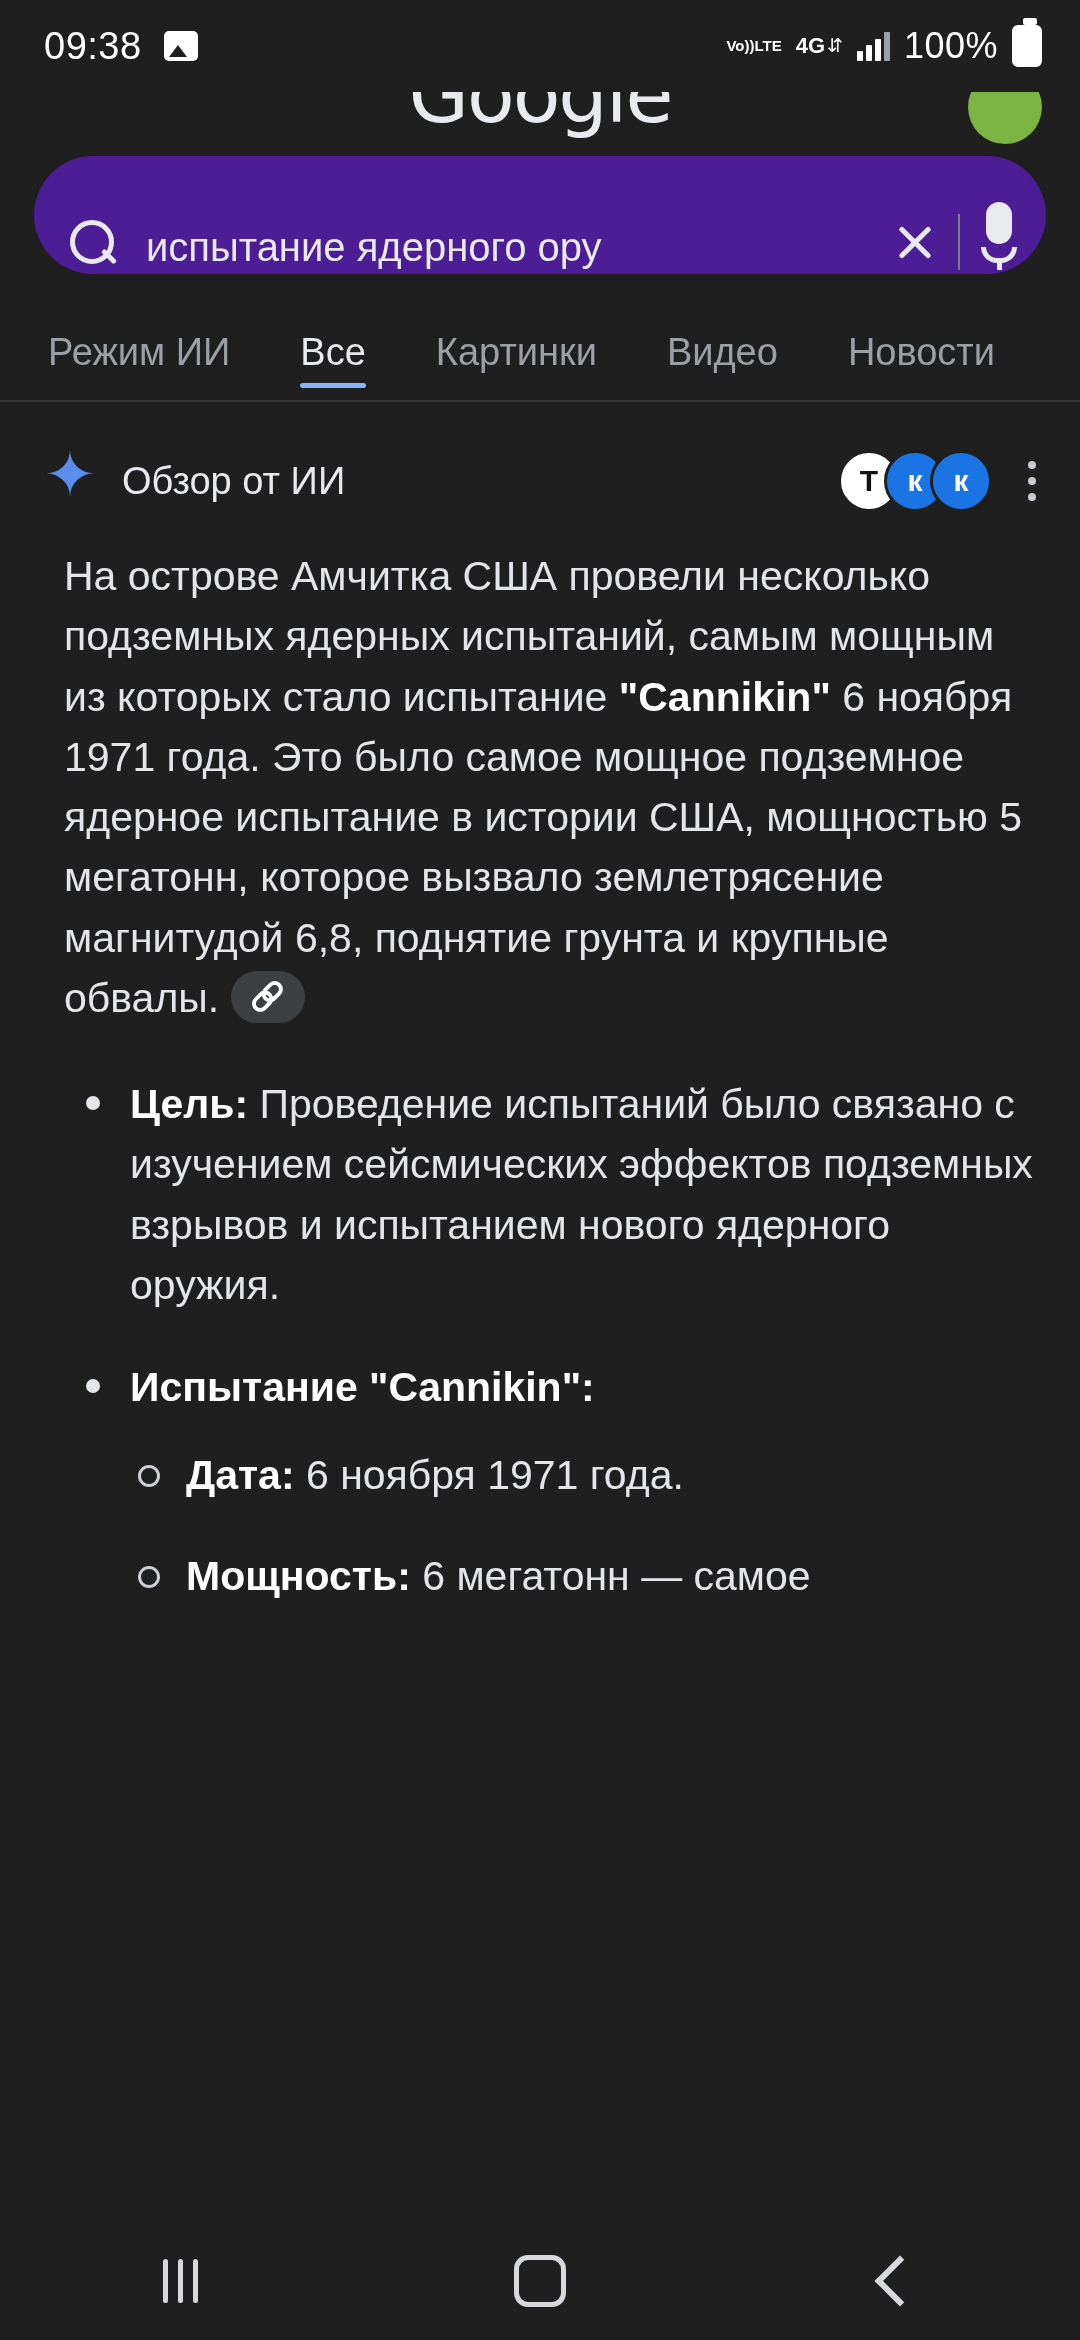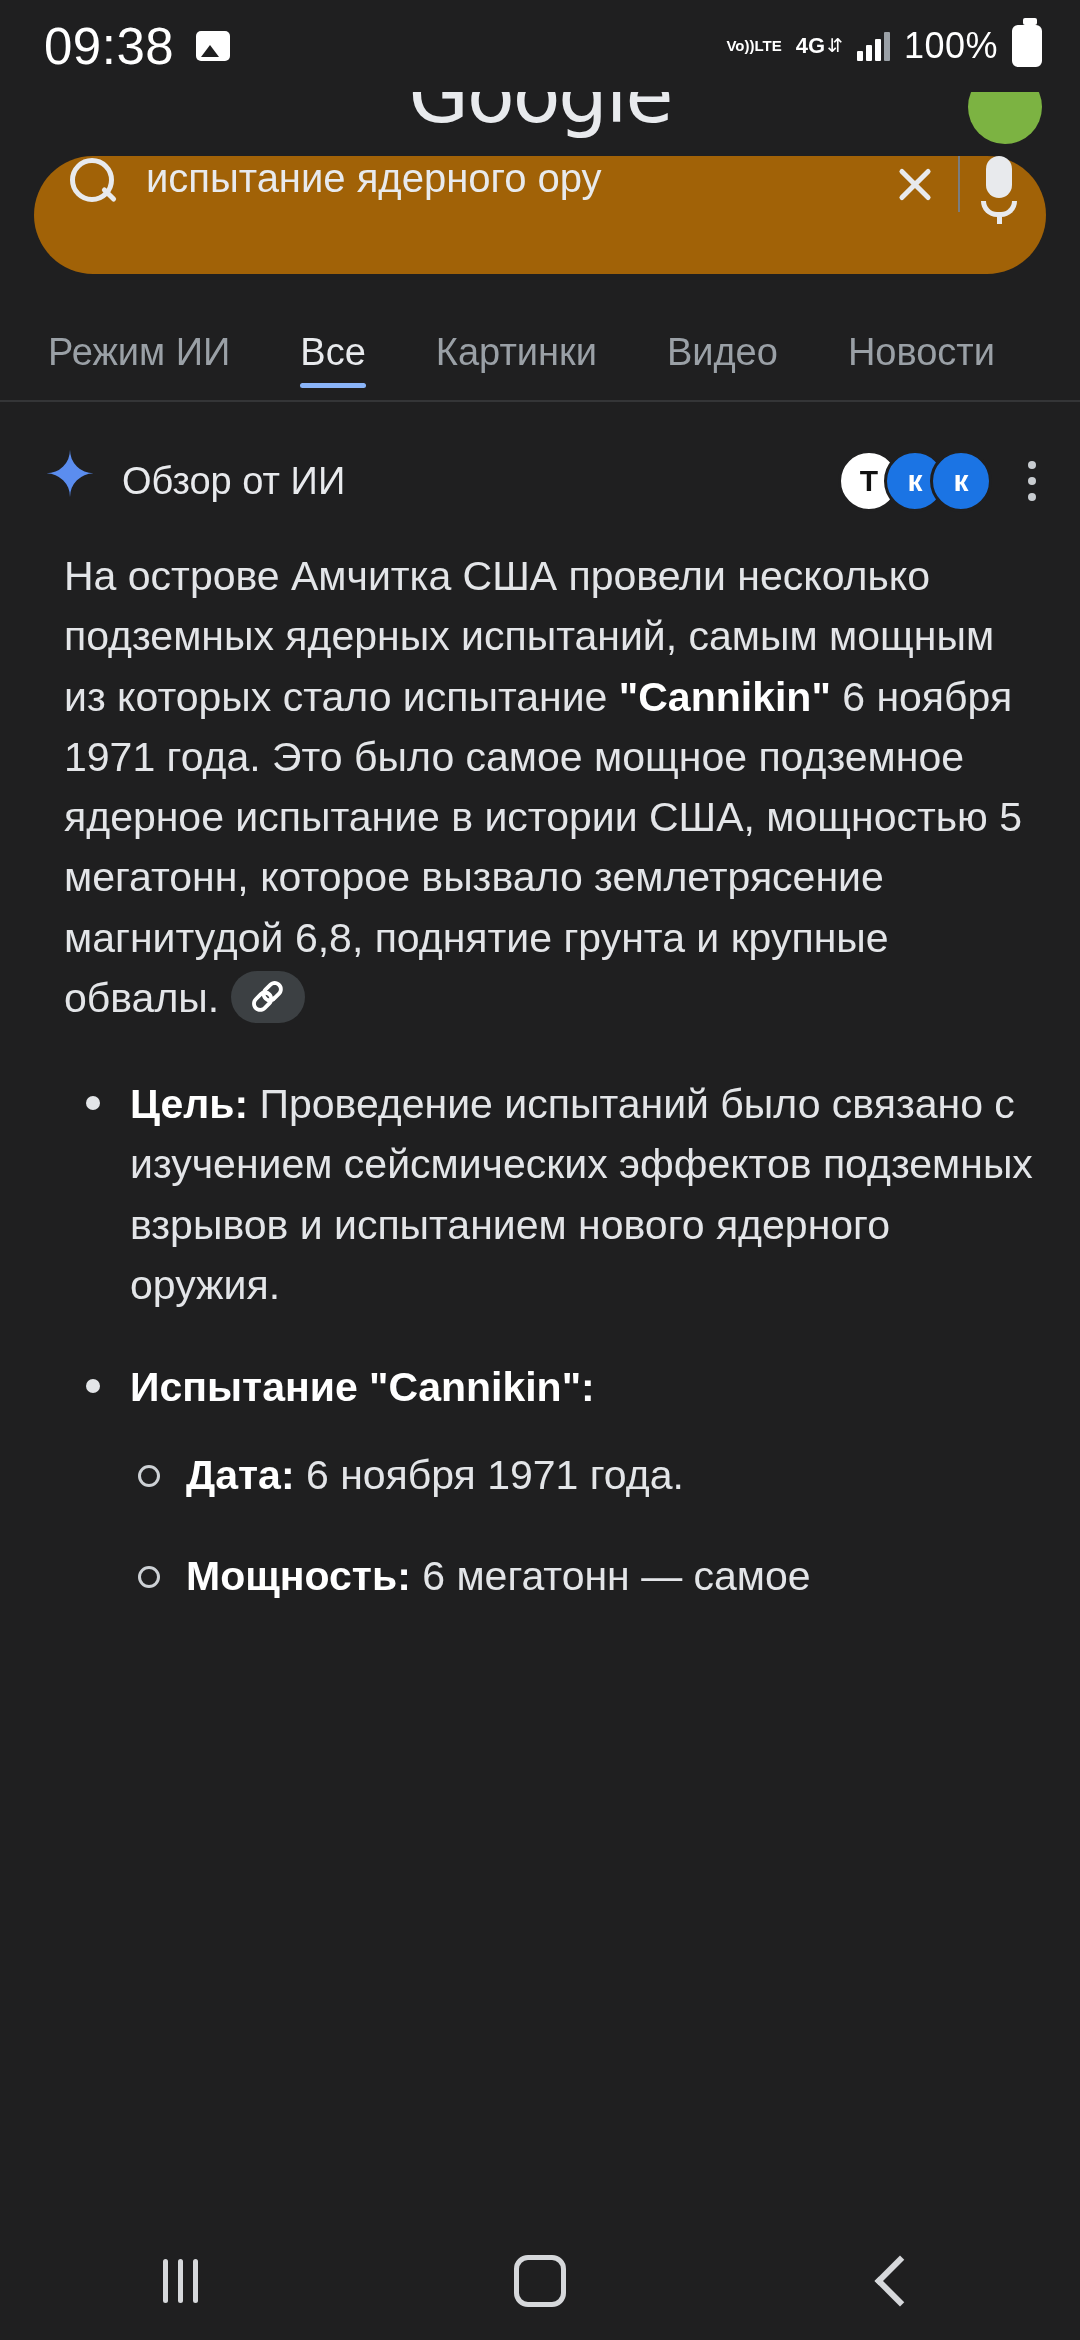--- a/index.html
+++ b/index.html
@@ -12,21 +12,21 @@
   }
 
   
   .statusbar{
     height:92px; width:100%;
     display:flex; align-items:center; justify-content:space-between;
     padding:0 38px 0 44px;
     background:#1f1f20;
   }
   .sb-left{ display:flex; align-items:center; gap:22px; }
-  .sb-clock{ font-size:51px; letter-spacing:0.5px; color:#ffffff; }
+  .sb-clock{ font-size:38px; letter-spacing:0.5px; color:#ffffff; }
   .sb-right{ display:flex; align-items:center; gap:14px; }
   .sb-batt-text{ font-size:36px; color:#ffffff; letter-spacing:0.5px; }
   .icon-pic{
     width:34px;height:30px;background:#ffffff;border-radius:5px;position:relative;
   }
   .icon-pic:after{
     content:""; position:absolute; left:5px; bottom:4px;
     width:0;height:0;border-left:9px solid transparent;border-right:9px solid transparent;
     border-bottom:12px solid #1f1f20;
   }
@@ -60,22 +60,22 @@
   }
   .avatar{
     position:absolute; right:38px; top:-22px;
     width:74px;height:74px;border-radius:50%;
     background:#7cb342;
   }
 
   
   .searchwrap{ padding:6px 34px 0 34px; }
   .searchbar{
-    height:118px; border-radius:60px; background:#a16207;
-    display:flex; align-items:flex-start; padding:0 30px 16px 34px;
+    height:118px; border-radius:60px; background:#4c1d95;
+    display:flex; align-items:flex-end; padding:0 30px 4px 34px;
   }
   .s-magnify{
     width:52px;height:52px;position:relative;flex:0 0 auto;
   }
   .s-magnify:before{
     content:""; position:absolute; left:2px; top:2px;
     width:34px;height:34px;border:5px solid #e8eaed;border-radius:50%;
   }
   .s-magnify:after{
     content:""; position:absolute; left:32px; top:36px;

